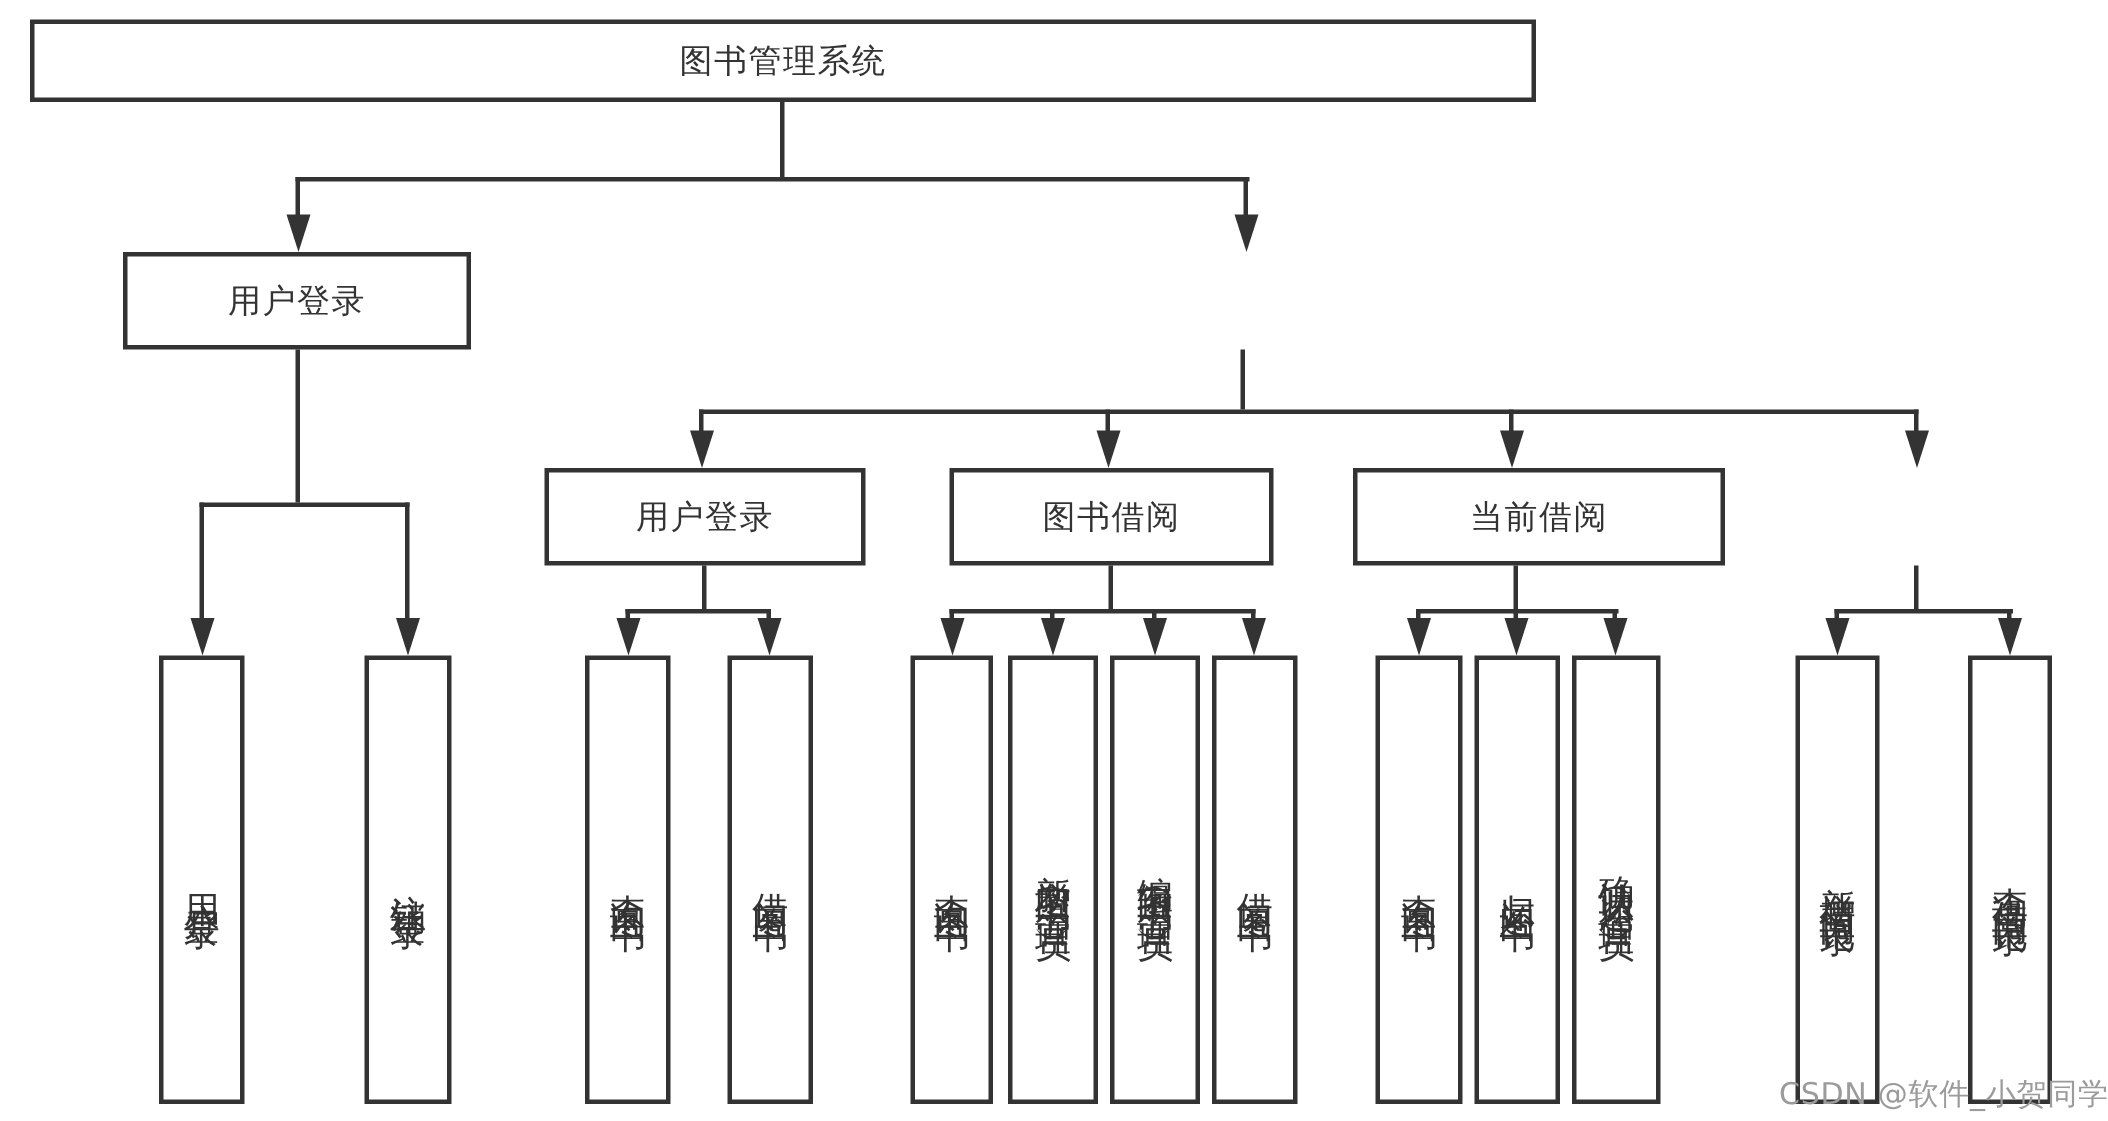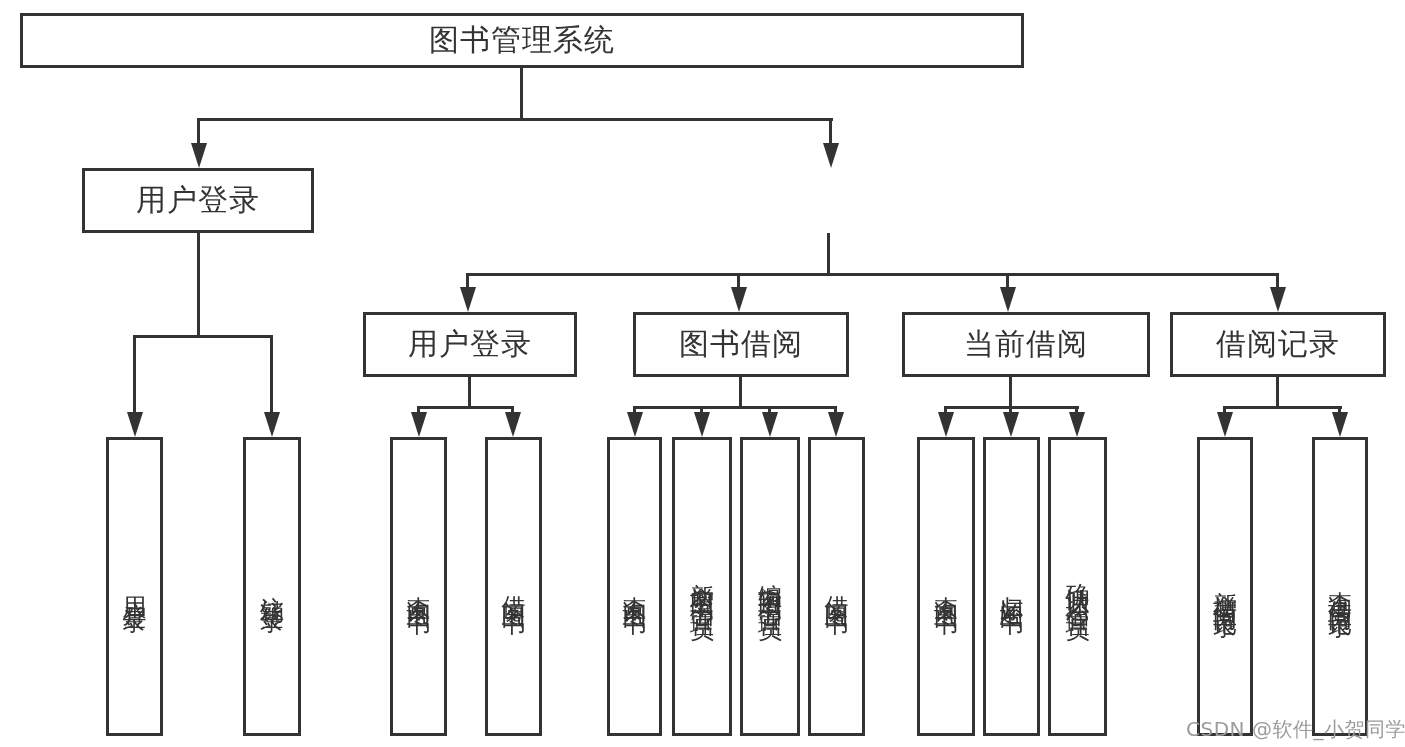--- a/index.html
+++ b/index.html
@@ -12,21 +12,21 @@
   html,body{margin:0;padding:0;background:var(--page-bg);}
   .canvas{
     position:relative;width:1405px;height:747px;background:var(--page-bg);
     font-family:"DejaVu Sans","Liberation Sans",sans-serif;overflow:hidden;
   }
   .box{
     position:absolute;border:3px solid var(--line-color);background:var(--box-bg);
     box-sizing:border-box;display:flex;align-items:center;justify-content:center;
     color:var(--text-color);
   }
-  .hlabel{font-size:30px;letter-spacing:1px;white-space:nowrap;}
+  .hlabel{font-size:22px;letter-spacing:1px;white-space:nowrap;}
   .vlabel{
     writing-mode:vertical-rl;text-orientation:mixed;
     font-size:24px;line-height:1;letter-spacing:5px;white-space:nowrap;
   }
   .line{position:absolute;background:var(--line-color);}
   .arrow{
     position:absolute;width:0;height:0;
     border-left:8px solid transparent;border-right:8px solid transparent;
     border-top:25px solid var(--line-color);
   }
@@ -49,23 +49,20 @@
   </div>
 
   <div class="box" style="left:363px;top:312px;width:214px;height:65px">
     <span class="hlabel">用户登录</span>
   </div>
   <div class="box" style="left:633px;top:312px;width:216px;height:65px">
     <span class="hlabel">图书借阅</span>
   </div>
   <div class="box" style="left:902px;top:312px;width:248px;height:65px">
     <span class="hlabel">当前借阅</span>
-  </div>
-  <div class="box" style="left:1170px;top:312px;width:216px;height:65px">
-    <span class="hlabel">借阅记录</span>
   </div>
 
   <div class="box" style="left:106px;top:437px;width:57px;height:299px">
     <span class="vlabel">用户登录</span>
   </div>
   <div class="box" style="left:243px;top:437px;width:58px;height:299px">
     <span class="vlabel">注销登录</span>
   </div>
 
   <div class="box" style="left:390px;top:437px;width:57px;height:299px">

